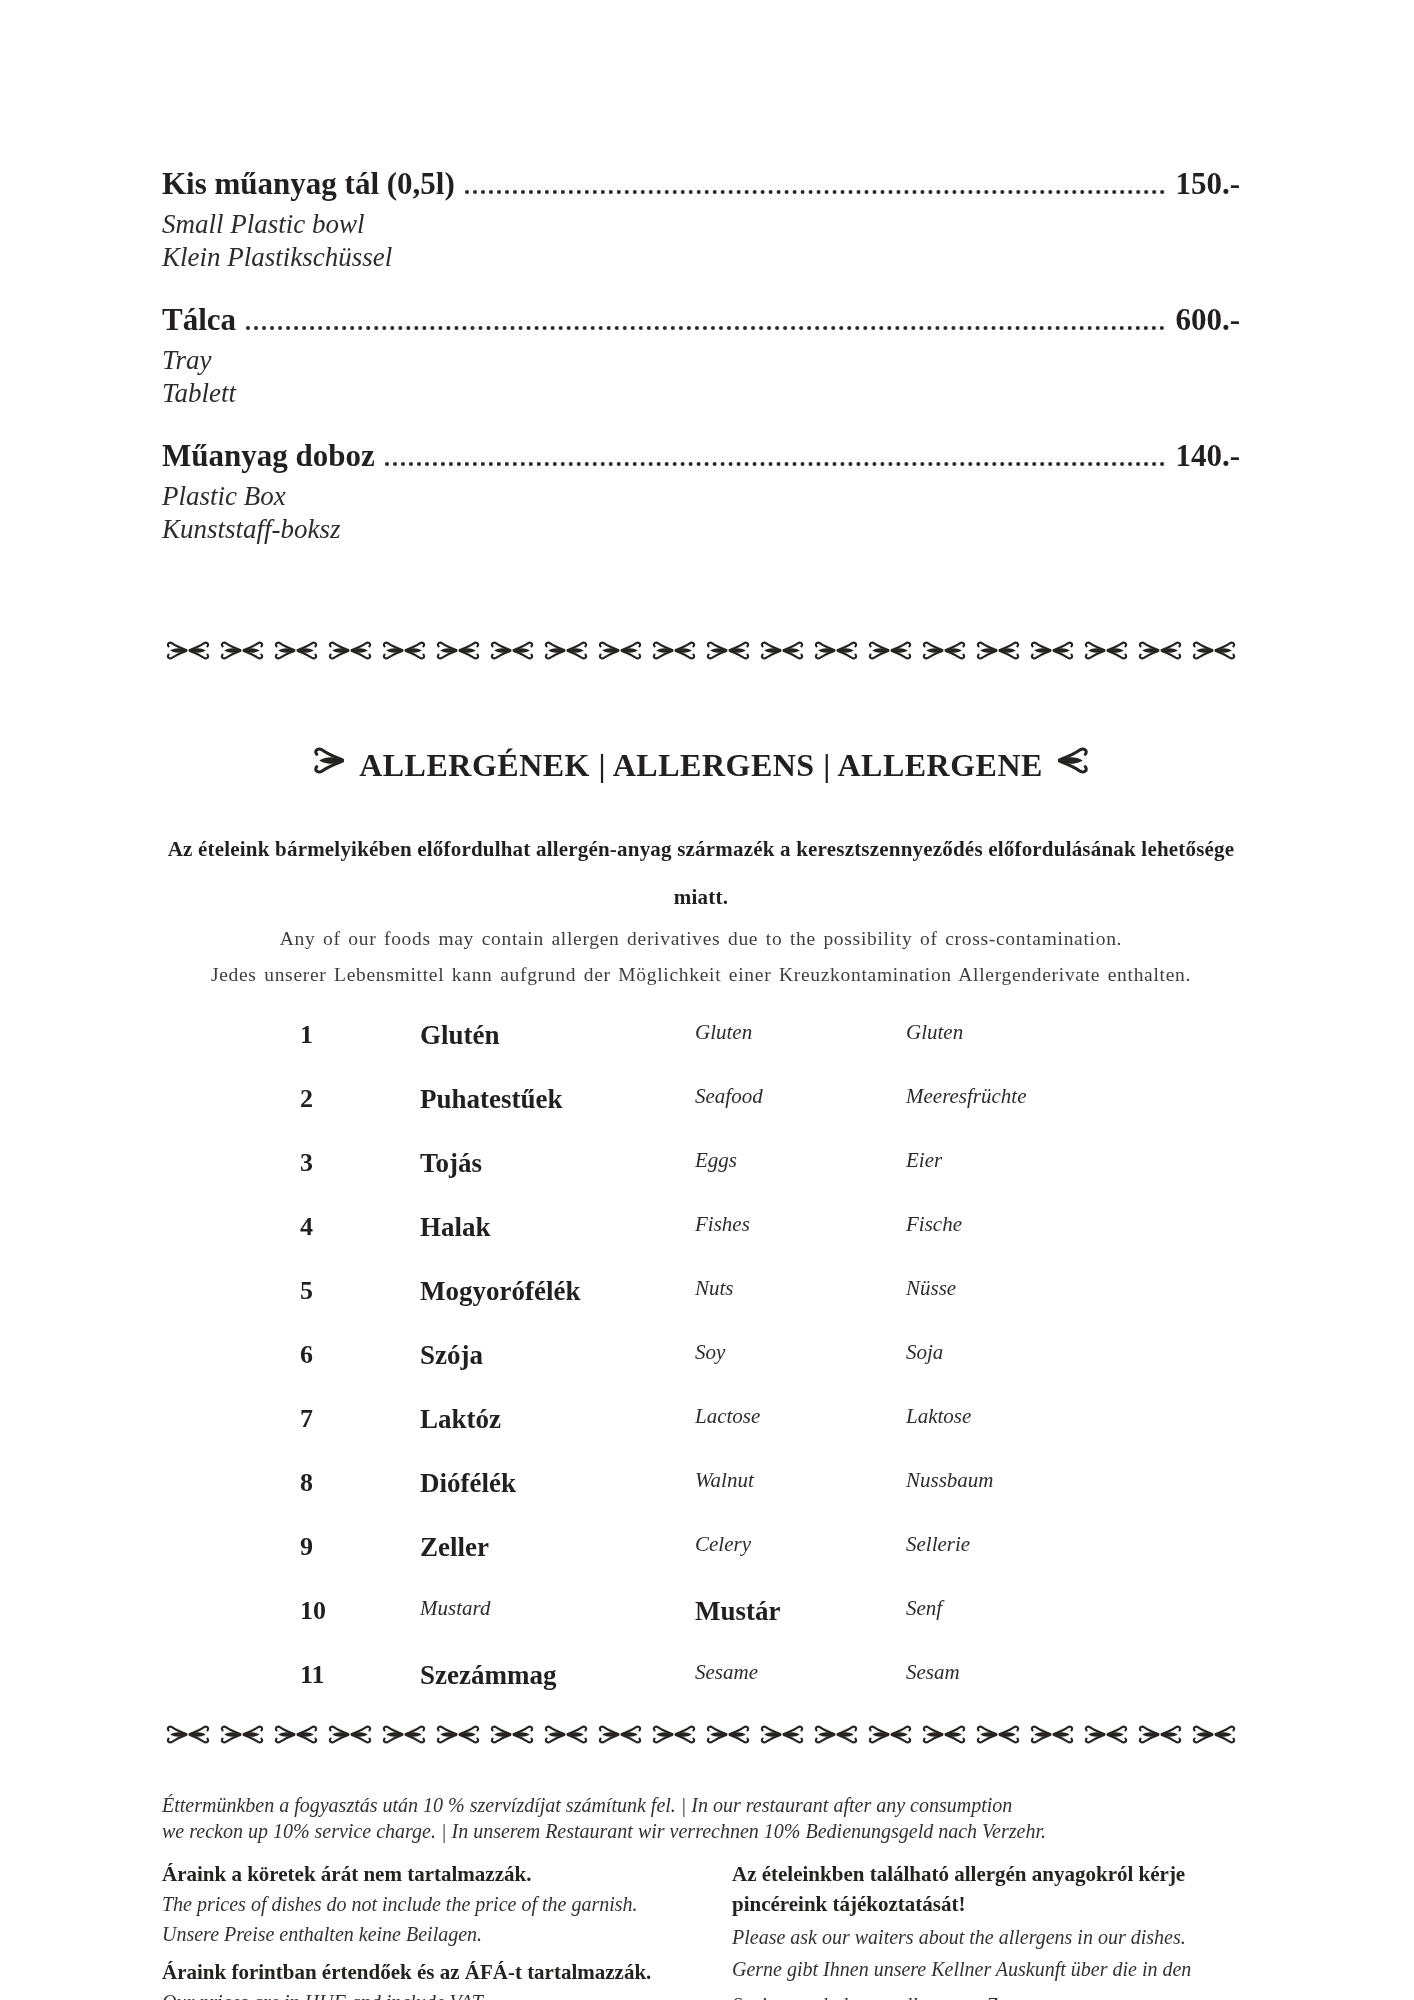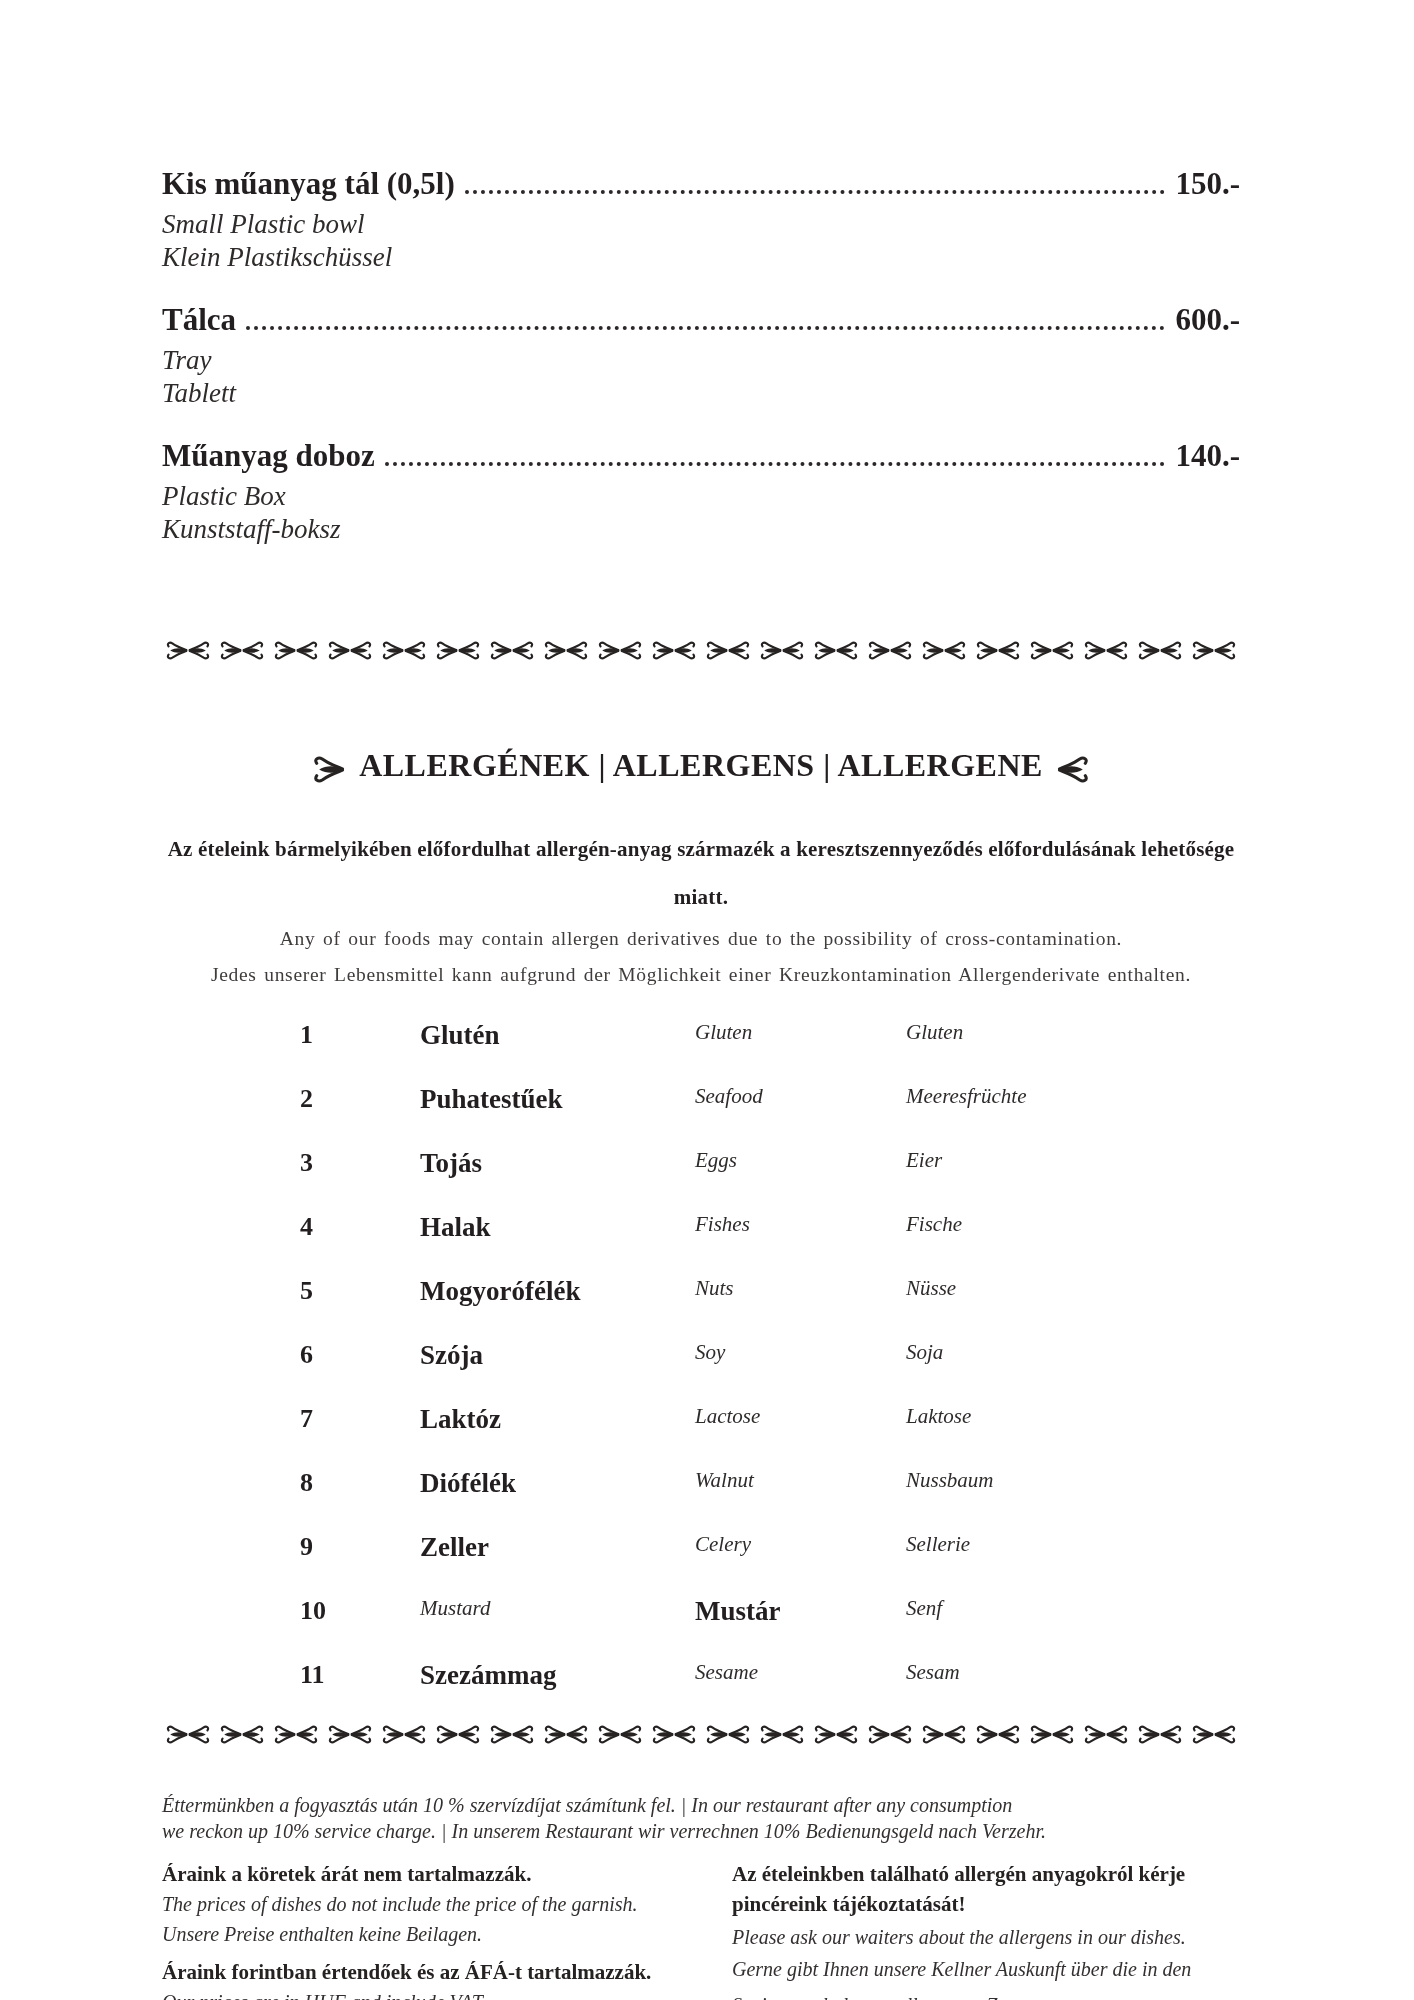--- a/index.html
+++ b/index.html
@@ -24,21 +24,21 @@
 
   
   .divider { display:flex; justify-content:center; align-items:center; gap:10px; height:20px; }
   .divider-1 { margin-top:94px; }
   .divider-2 { margin-top:0px; }
   .orn { width:44px; height:19px; display:block; }
   .orn-s { fill:none; stroke:#262322; stroke-width:5; stroke-linecap:round; }
   .orn-f { fill:#262322; }
 
   
-  .allergen-header { margin-top:87px; display:flex; justify-content:center; align-items:flex-end; gap:14px; }
+  .allergen-header { margin-top:87px; display:flex; justify-content:center; align-items:flex-start; gap:14px; }
   .allergen-title { font-weight:bold; font-size:32px; line-height:36px; letter-spacing:0.5px; }
   .hdr-orn { width:32px; height:27px; }
 
   .notices { margin-top:42px; text-align:center; }
   .notice-hu { font-weight:bold; font-size:21px; line-height:48px; letter-spacing:0.2px; }
   .notice-en, .notice-de { font-size:19.5px; line-height:36px; color:#3f3c3b; letter-spacing:0.7px; word-spacing:2px; }
 
   .allergen-table { margin-top:27px; margin-left:138px; display:grid; grid-template-columns:120px 275px 211px auto; }
   .a-cell { height:64px; }
   .a-num { font-weight:bold; font-size:26px; }

